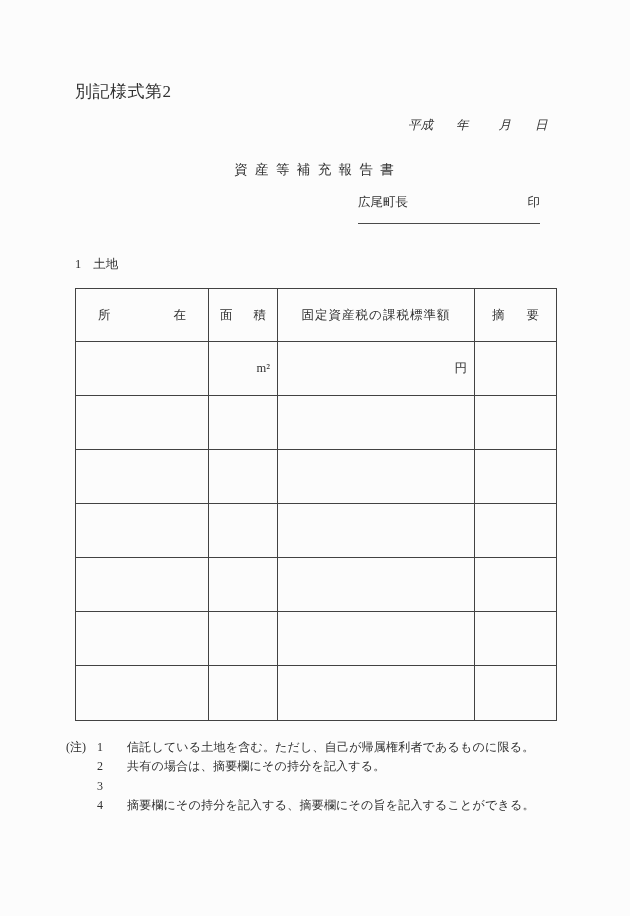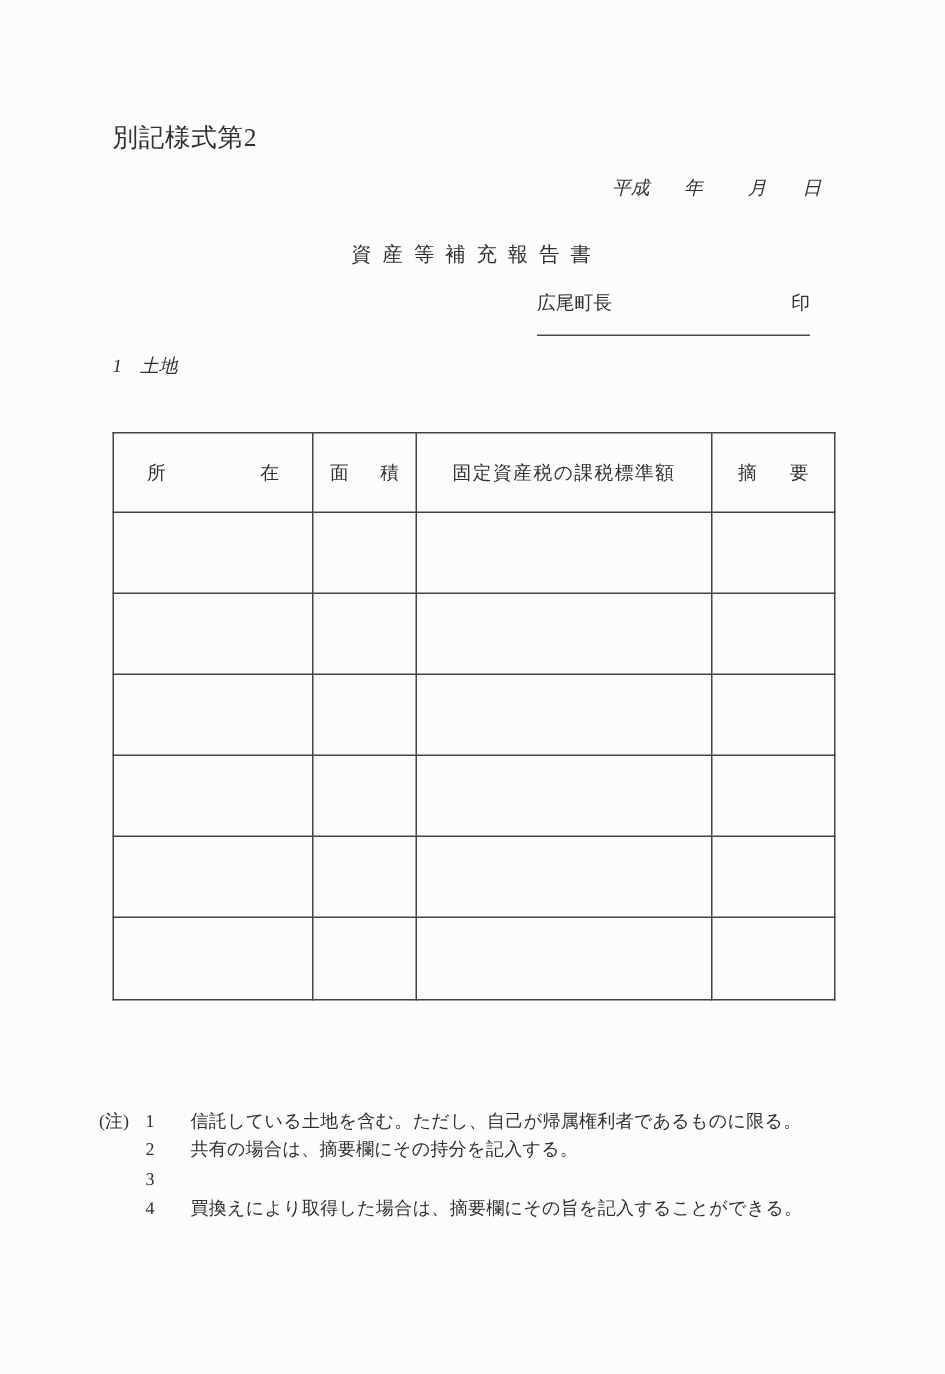--- a/index.html
+++ b/index.html
@@ -52,23 +52,22 @@
     display: flex;
     justify-content: space-between;
     align-items: baseline;
     font-size: 12.5px;
     border-bottom: 1px solid #4a4a4a;
     padding-bottom: 12px;
   }
   .section-heading {
     position: absolute;
     left: 75px;
-    top: 236px;
-    font-size: 12.5px;
-    font-style: italic;
+    top: 256px;
+    font-size: 12.5px;
   }
   .section-heading .sec-num { margin-right: 12px; }
   table.land-table {
     position: absolute;
     left: 75px;
     top: 288px;
     width: 481px;
     border-collapse: collapse;
     table-layout: fixed;
     font-size: 12.5px;
@@ -161,20 +160,26 @@
           <div class="spread rem">
             <span>摘</span>
             <span>要</span>
           </div>
         </th>
       </tr>
     </thead>
     <tbody>
       <tr>
         <td></td>
+        <td class="unit-cell">m²</td>
+        <td class="unit-cell">円</td>
+        <td></td>
+      </tr>
+      <tr>
+        <td></td>
         <td></td>
         <td></td>
         <td></td>
       </tr>
       <tr>
         <td></td>
         <td></td>
         <td></td>
         <td></td>
       </tr>
@@ -216,17 +221,17 @@
       <span class="note-num">2</span>
       <span class="note-text">共有の場合は、摘要欄にその持分を記入する。</span>
     </div>
     <div class="note-row">
       <span class="note-label"></span>
       <span class="note-num">3</span>
     </div>
     <div class="note-row">
       <span class="note-label"></span>
       <span class="note-num">4</span>
-      <span class="note-text">買換えにより取得した場合は、摘要欄にその旨を記入することができる。</span>
+      <span class="note-text">摘要欄にその持分を記入する、摘要欄にその旨を記入することができる。</span>
     </div>
   </div>
 
 </div>
 
 </body></html>

